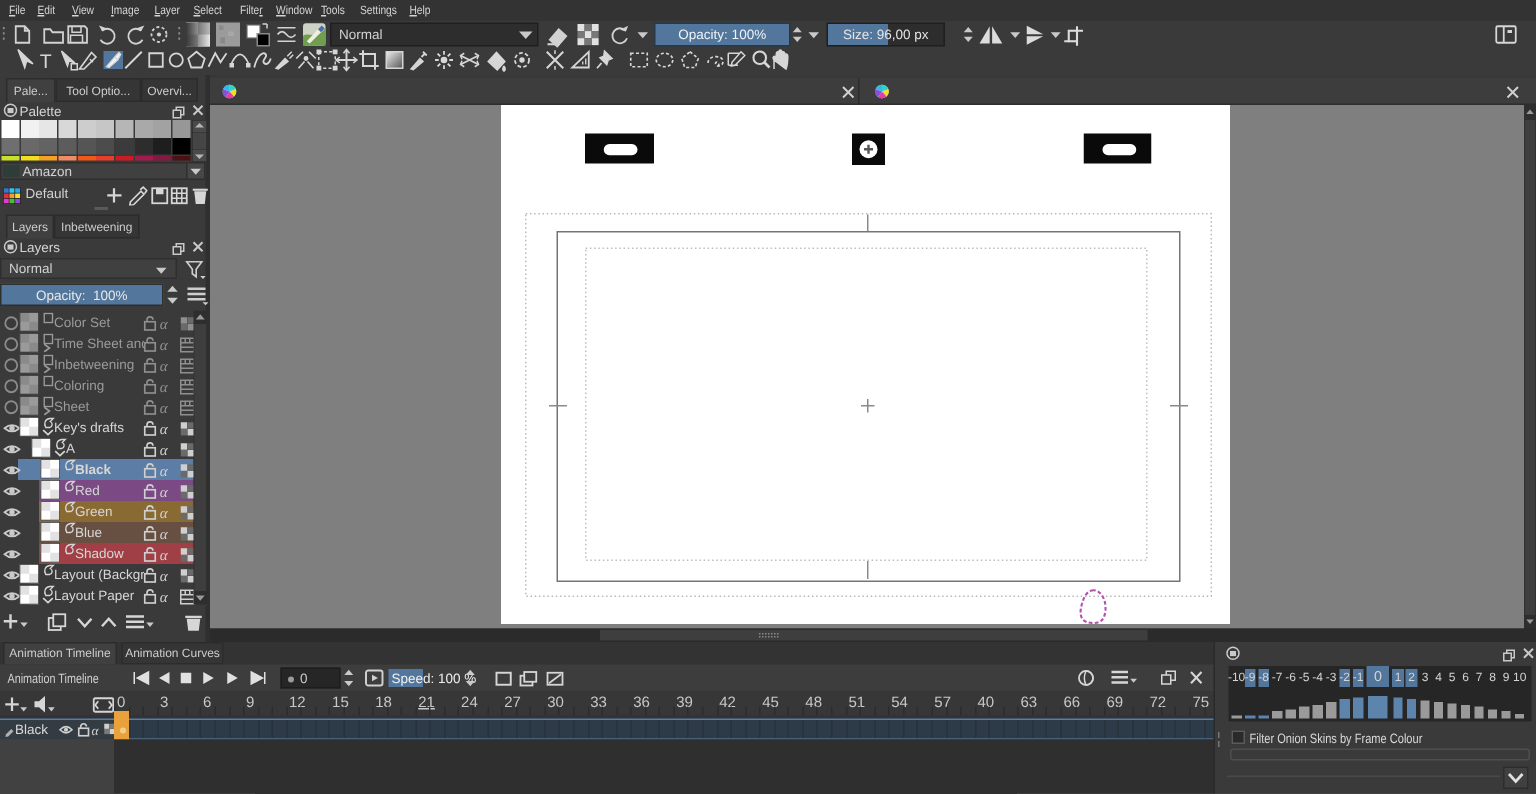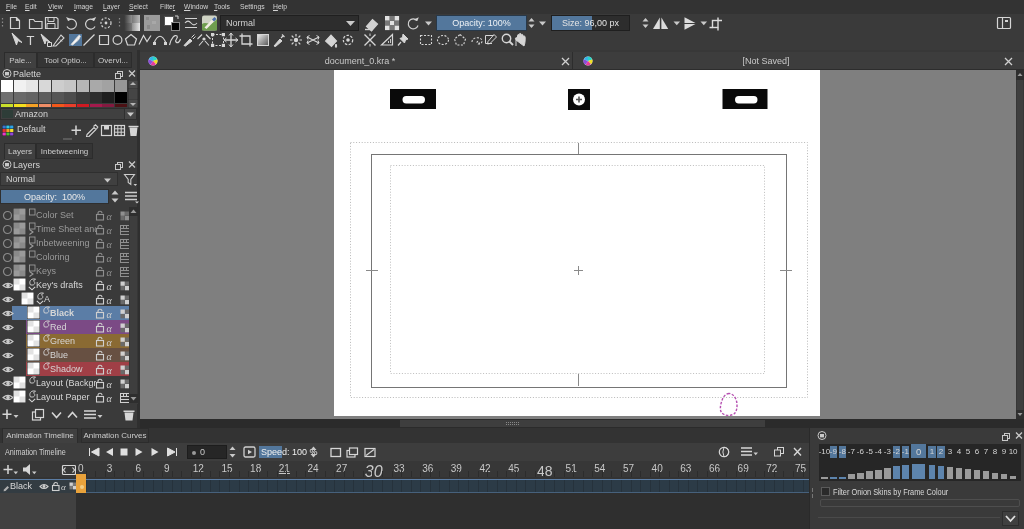--- a/index.html
+++ b/index.html
@@ -473,21 +473,21 @@
           <rect width="6.5" height="6.5" fill="#8a8a8a"></rect>
           <rect x="6.5" y="6.5" width="6.5" height="6.5" fill="#8a8a8a"></rect>
           <rect width="13" height="13" fill="none" stroke="#2c2c2c"></rect>
         </svg>
         <svg width="9" height="8" style="position:absolute;left:28px;top:0.5px">
           <rect x="1.5" y="1" width="5.5" height="6" fill="none" stroke="#9a9a9a" stroke-width="0.9"></rect>
         </svg>
         <svg width="7" height="6" style="position:absolute;left:28px;top:7.5px">
           <path d="M1.5 0.5 L5 3 L1.5 5.5" fill="none" stroke="#9a9a9a" stroke-width="1.1"></path>
         </svg>
-        <div style="position:absolute;left:36px;top:2px;width:60px;font-size:9px;color:#9a9a9a;white-space:nowrap;overflow:hidden;">Keys</div>
+        <div style="position:absolute;left:36px;top:2px;width:60px;font-size:9px;color:#9a9a9a;white-space:nowrap;overflow:hidden;">Sheet</div>
         <svg width="38" height="13" style="position:absolute;left:95px;top:1px" viewBox="0 0 38 13">
           <rect x="1.5" y="5.5" width="7" height="5.5" fill="none" stroke="#8f8f8f" stroke-width="1.1"></rect>
           <path d="M3 5.5 V4.2 A2 2 0 0 1 7 4.2" fill="none" stroke="#8f8f8f" stroke-width="1.1"></path>
           <text x="11.5" y="10.5" font-size="10" fill="#8f8f8f" font-style="italic" font-family="Liberation Serif">α</text>
           <rect x="25.5" y="2.5" width="9" height="9" fill="none" stroke="#8f8f8f" stroke-width="1"></rect>
           <path d="M25.5 5.5 h9 M25.5 8.5 h9 M28.5 2.5 v3 M31.5 2.5 v3" stroke="#8f8f8f" stroke-width="1"></path>
         </svg>
       </div>
       <div style="position:absolute;left:0;top:70.5px;width:129px;height:14px;">
         <svg width="12" height="11" style="position:absolute;left:2px;top:2px">
@@ -749,33 +749,31 @@
   <div class="abs" style="left:572px;top:52px;width:1px;height:18px;background:#2d2d2d;"></div>
   <div class="abs" style="left:140px;top:69px;width:884px;height:1px;background:#2d2d2d;"></div>
   <svg class="abs" style="left:148px;top:56px" width="10" height="10" viewBox="0 0 20 20">
     <circle cx="10" cy="10" r="9" fill="#e8e8e8"></circle>
     <path d="M10 10 L10 1 A9 9 0 0 1 18.5 7 Z" fill="#2ad4c8"></path>
     <path d="M10 10 L18.5 7 A9 9 0 0 1 16 16.5 Z" fill="#f0e024"></path>
     <path d="M10 10 L16 16.5 A9 9 0 0 1 5 17.6 Z" fill="#e63ba0"></path>
     <path d="M10 10 L5 17.6 A9 9 0 0 1 1.5 6.5 Z" fill="#8a4fd8"></path>
     <path d="M10 10 L1.5 6.5 A9 9 0 0 1 10 1 Z" fill="#35b5e8"></path>
   </svg>
-  <div class="abs" style="left:240px;top:52px;width:240px;height:18px;color:#c9c9c9;font-size:9px;line-height:18px;text-align:center;">document_0.kra *</div>
   <svg class="abs" style="left:561px;top:57px" width="9" height="9">
       <path d="M1 1 L8 8 M8 1 L1 8" stroke="#d0d0d0" stroke-width="1.3"></path>
     </svg>
   <svg class="abs" style="left:583px;top:56px" width="10" height="10" viewBox="0 0 20 20">
     <circle cx="10" cy="10" r="9" fill="#e8e8e8"></circle>
     <path d="M10 10 L10 1 A9 9 0 0 1 18.5 7 Z" fill="#2ad4c8"></path>
     <path d="M10 10 L18.5 7 A9 9 0 0 1 16 16.5 Z" fill="#f0e024"></path>
     <path d="M10 10 L16 16.5 A9 9 0 0 1 5 17.6 Z" fill="#e63ba0"></path>
     <path d="M10 10 L5 17.6 A9 9 0 0 1 1.5 6.5 Z" fill="#8a4fd8"></path>
     <path d="M10 10 L1.5 6.5 A9 9 0 0 1 10 1 Z" fill="#35b5e8"></path>
   </svg>
-  <div class="abs" style="left:646px;top:52px;width:240px;height:18px;color:#c9c9c9;font-size:9px;line-height:18px;text-align:center;">[Not Saved]</div>
   <svg class="abs" style="left:1004px;top:57px" width="9" height="9">
       <path d="M1 1 L8 8 M8 1 L1 8" stroke="#d0d0d0" stroke-width="1.3"></path>
     </svg>
   <div class="abs" id="workspace"></div>
   <div class="abs" id="page"></div>
   <svg class="abs" id="pagesvg" style="left:140px;top:70px" width="884" height="349" viewBox="140 70 884 349">
 
     <rect x="390" y="89" width="46" height="20" fill="#0a0a0a"></rect>
     <rect x="402.5" y="96" width="22.5" height="7.5" rx="3.7" fill="#ffffff"></rect>
     <rect x="568" y="89" width="22" height="21" fill="#0a0a0a"></rect>
@@ -896,21 +894,21 @@
         <div style="position:absolute;left:219.9px;top:10px;width:1px;height:6px;background:#2c2c2c;"></div>
         <div style="position:absolute;left:229.4px;top:10px;width:1px;height:6px;background:#2c2c2c;"></div>
         <div style="position:absolute;left:231.4px;top:2px;font-size:10px;color:#c8c8c8;">24</div>
         <div style="position:absolute;left:239.0px;top:10px;width:1px;height:6px;background:#2c2c2c;"></div>
         <div style="position:absolute;left:248.6px;top:10px;width:1px;height:6px;background:#2c2c2c;"></div>
         <div style="position:absolute;left:258.1px;top:10px;width:1px;height:6px;background:#2c2c2c;"></div>
         <div style="position:absolute;left:260.1px;top:2px;font-size:10px;color:#c8c8c8;">27</div>
         <div style="position:absolute;left:267.7px;top:10px;width:1px;height:6px;background:#2c2c2c;"></div>
         <div style="position:absolute;left:277.2px;top:10px;width:1px;height:6px;background:#2c2c2c;"></div>
         <div style="position:absolute;left:286.8px;top:10px;width:1px;height:6px;background:#2c2c2c;"></div>
-        <div style="position:absolute;left:288.8px;top:2px;font-size:16px;color:#c8c8c8;font-style:italic;">30</div>
+        <div style="position:absolute;left:288.8px;top:2px;font-size:10px;color:#c8c8c8;">30</div>
         <div style="position:absolute;left:296.4px;top:10px;width:1px;height:6px;background:#2c2c2c;"></div>
         <div style="position:absolute;left:305.9px;top:10px;width:1px;height:6px;background:#2c2c2c;"></div>
         <div style="position:absolute;left:315.5px;top:10px;width:1px;height:6px;background:#2c2c2c;"></div>
         <div style="position:absolute;left:317.5px;top:2px;font-size:10px;color:#c8c8c8;">33</div>
         <div style="position:absolute;left:325.0px;top:10px;width:1px;height:6px;background:#2c2c2c;"></div>
         <div style="position:absolute;left:334.6px;top:10px;width:1px;height:6px;background:#2c2c2c;"></div>
         <div style="position:absolute;left:344.2px;top:10px;width:1px;height:6px;background:#2c2c2c;"></div>
         <div style="position:absolute;left:346.2px;top:2px;font-size:10px;color:#c8c8c8;">36</div>
         <div style="position:absolute;left:353.7px;top:10px;width:1px;height:6px;background:#2c2c2c;"></div>
         <div style="position:absolute;left:363.3px;top:10px;width:1px;height:6px;background:#2c2c2c;"></div>
@@ -920,21 +918,21 @@
         <div style="position:absolute;left:392.0px;top:10px;width:1px;height:6px;background:#2c2c2c;"></div>
         <div style="position:absolute;left:401.5px;top:10px;width:1px;height:6px;background:#2c2c2c;"></div>
         <div style="position:absolute;left:403.5px;top:2px;font-size:10px;color:#c8c8c8;">42</div>
         <div style="position:absolute;left:411.1px;top:10px;width:1px;height:6px;background:#2c2c2c;"></div>
         <div style="position:absolute;left:420.6px;top:10px;width:1px;height:6px;background:#2c2c2c;"></div>
         <div style="position:absolute;left:430.2px;top:10px;width:1px;height:6px;background:#2c2c2c;"></div>
         <div style="position:absolute;left:432.2px;top:2px;font-size:10px;color:#c8c8c8;">45</div>
         <div style="position:absolute;left:439.8px;top:10px;width:1px;height:6px;background:#2c2c2c;"></div>
         <div style="position:absolute;left:449.3px;top:10px;width:1px;height:6px;background:#2c2c2c;"></div>
         <div style="position:absolute;left:458.9px;top:10px;width:1px;height:6px;background:#2c2c2c;"></div>
-        <div style="position:absolute;left:460.9px;top:2px;font-size:14px;color:#c8c8c8;">48</div>
+        <div style="position:absolute;left:460.9px;top:2px;font-size:10px;color:#c8c8c8;">48</div>
         <div style="position:absolute;left:468.4px;top:10px;width:1px;height:6px;background:#2c2c2c;"></div>
         <div style="position:absolute;left:478.0px;top:10px;width:1px;height:6px;background:#2c2c2c;"></div>
         <div style="position:absolute;left:487.6px;top:10px;width:1px;height:6px;background:#2c2c2c;"></div>
         <div style="position:absolute;left:489.6px;top:2px;font-size:10px;color:#c8c8c8;">51</div>
         <div style="position:absolute;left:497.1px;top:10px;width:1px;height:6px;background:#2c2c2c;"></div>
         <div style="position:absolute;left:506.7px;top:10px;width:1px;height:6px;background:#2c2c2c;"></div>
         <div style="position:absolute;left:516.2px;top:10px;width:1px;height:6px;background:#2c2c2c;"></div>
         <div style="position:absolute;left:518.2px;top:2px;font-size:10px;color:#c8c8c8;">54</div>
         <div style="position:absolute;left:525.8px;top:10px;width:1px;height:6px;background:#2c2c2c;"></div>
         <div style="position:absolute;left:535.4px;top:10px;width:1px;height:6px;background:#2c2c2c;"></div>

